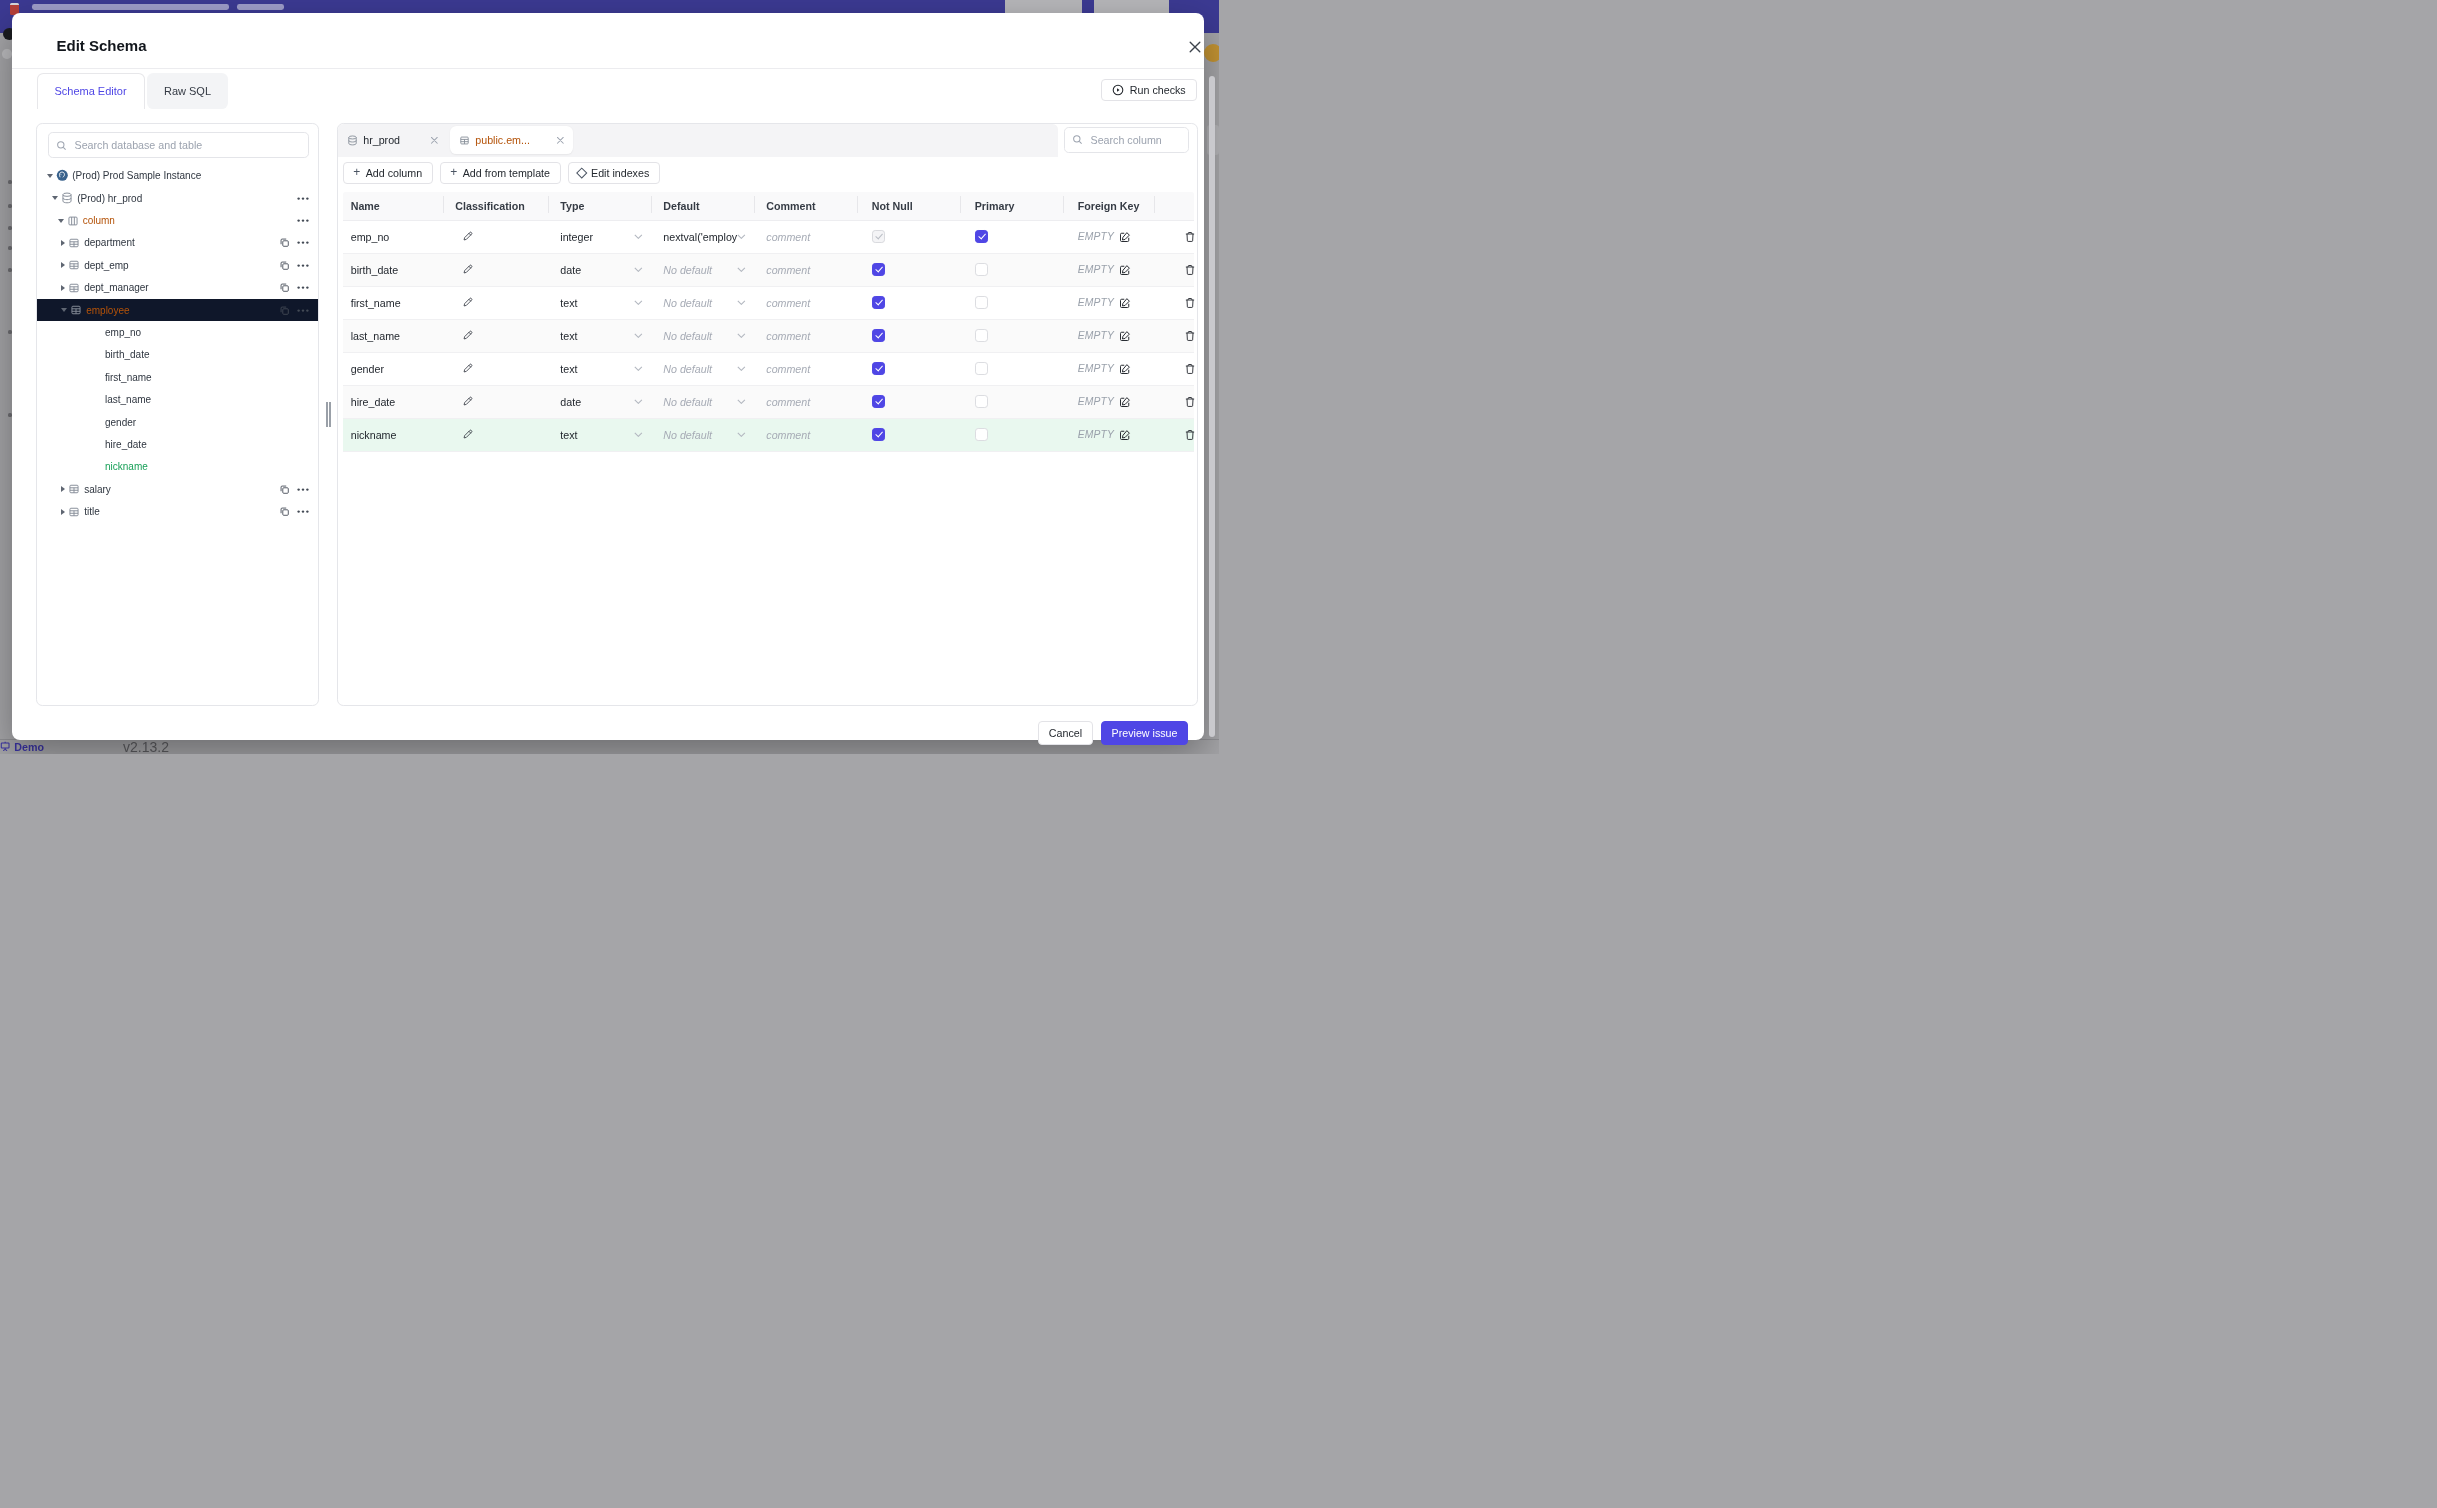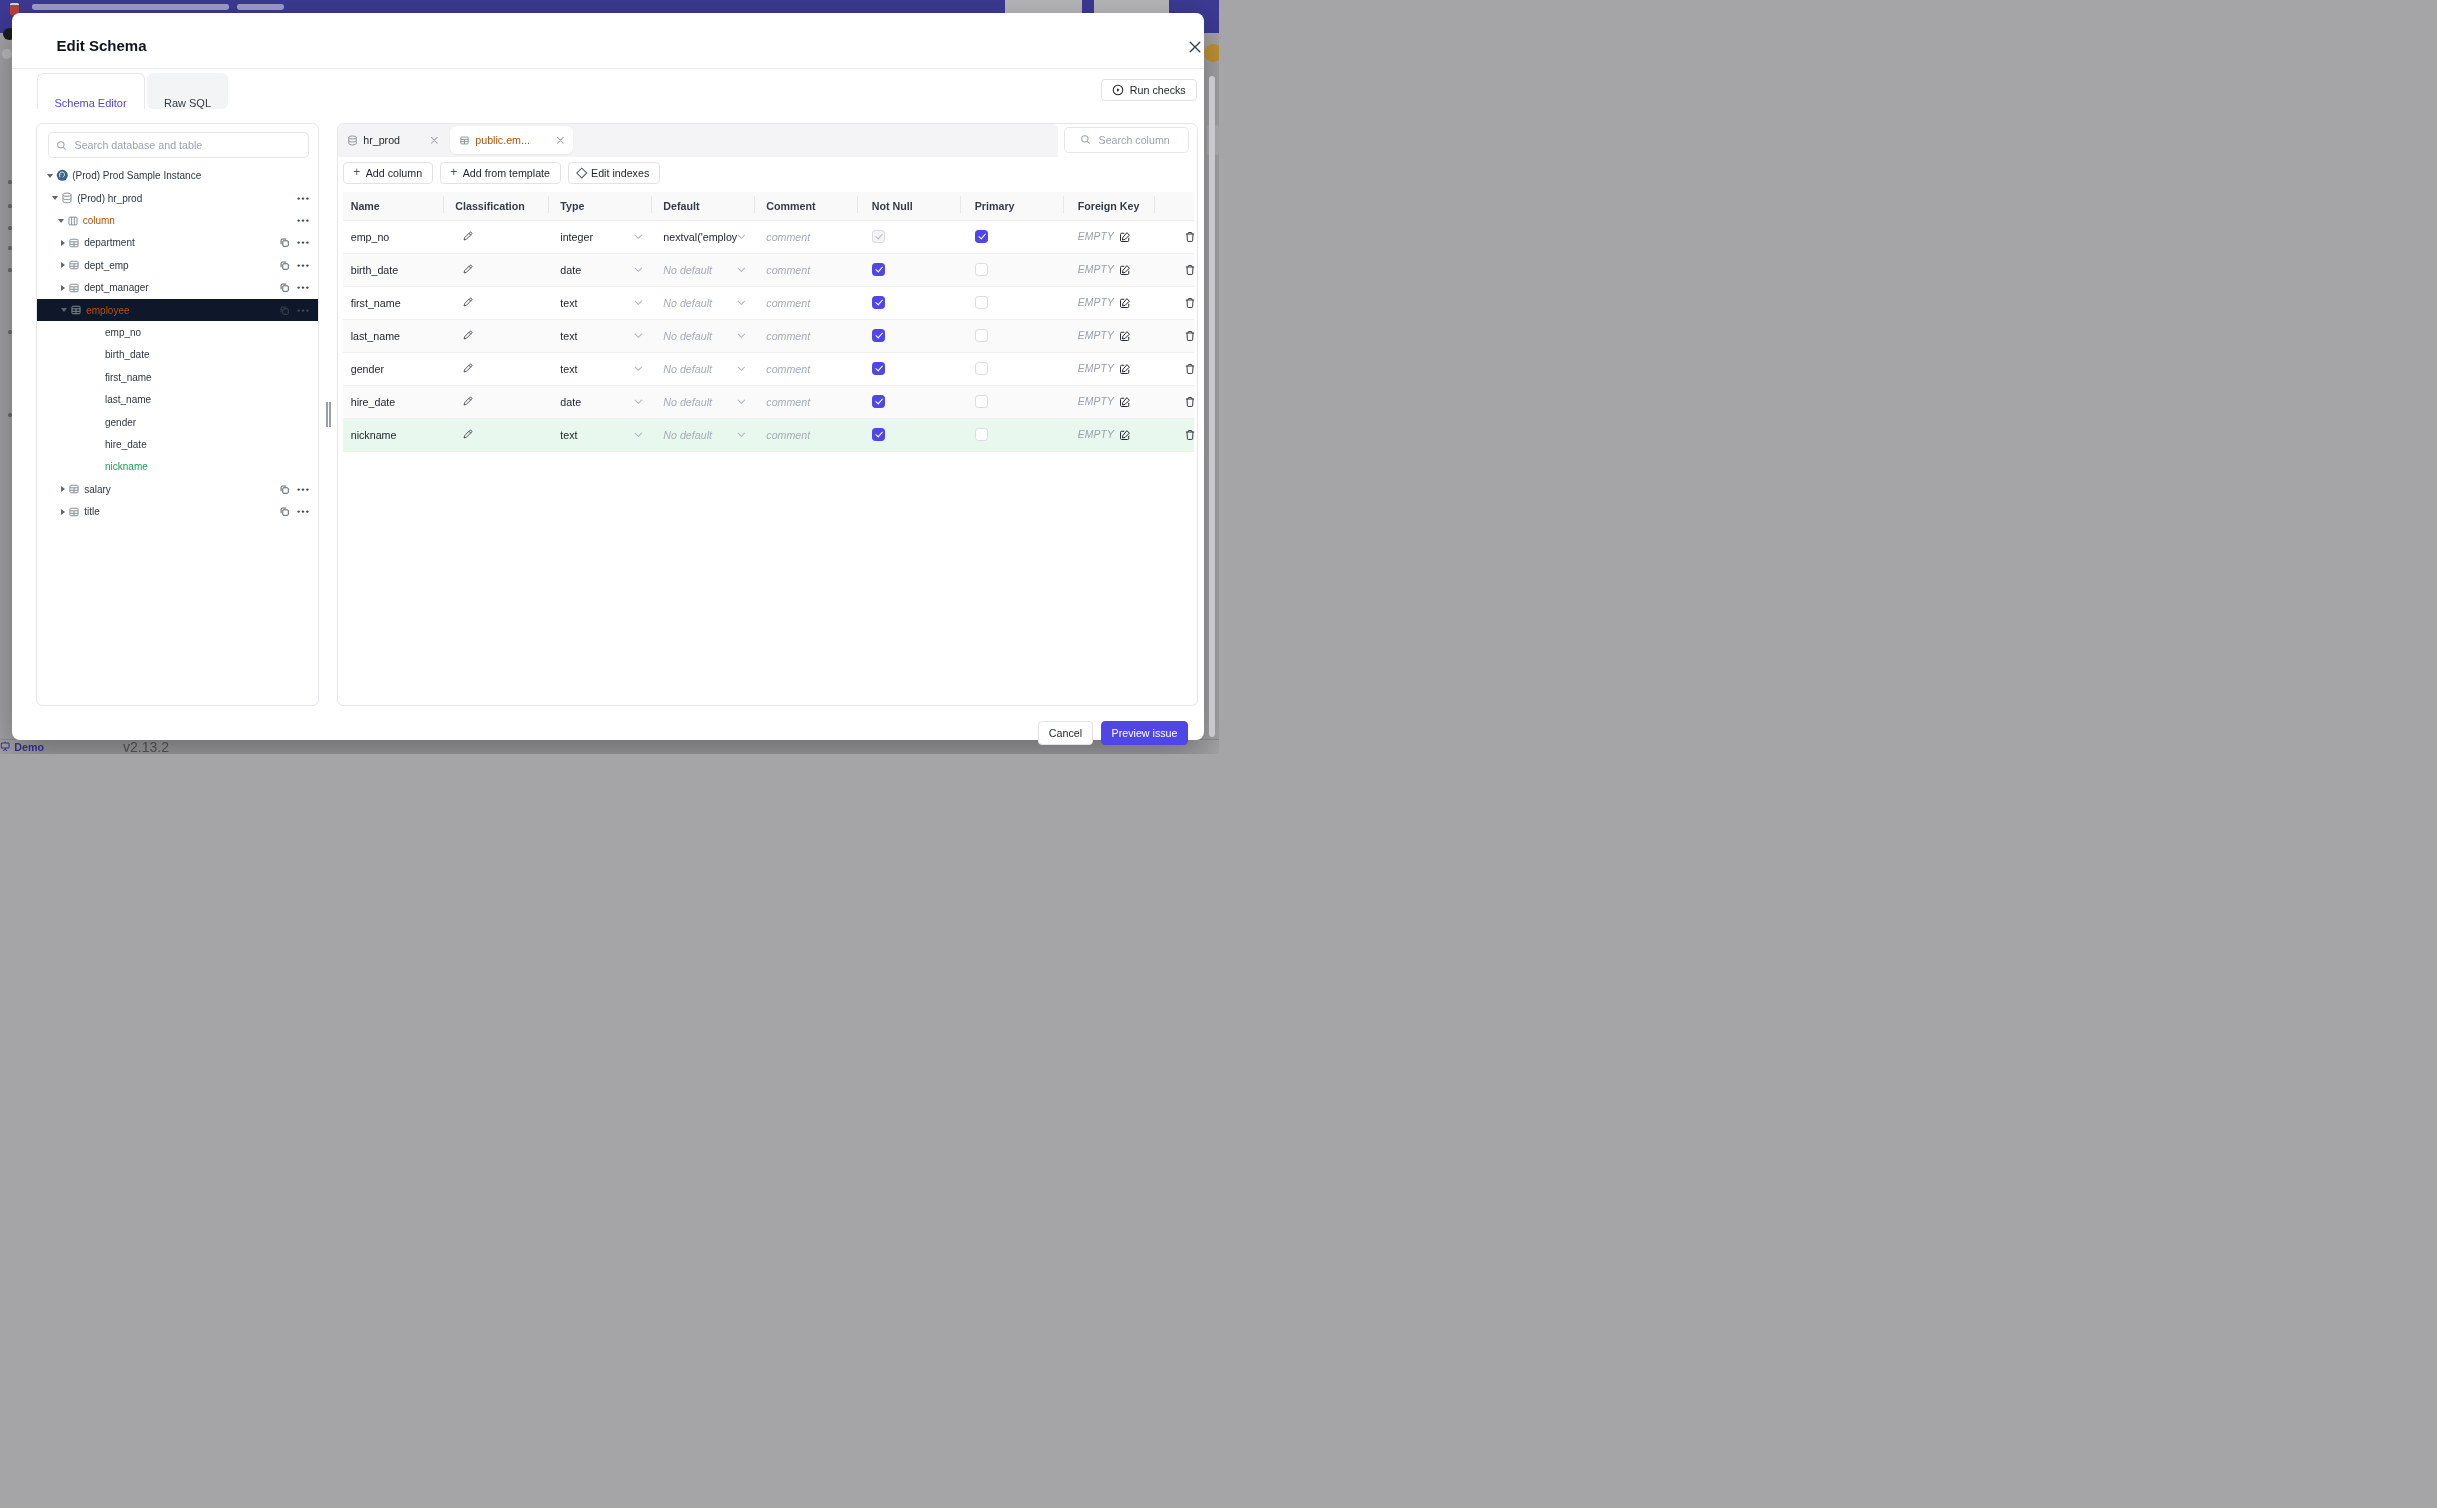--- a/index.html
+++ b/index.html
@@ -22,21 +22,21 @@
   .bd-footline{position:absolute;left:0;top:739px;width:100%;height:0.8px;background:#909094;}
   .bd-footer{position:absolute;left:0;top:740px;width:100%;height:14px;display:flex;align-items:center;}
   .bd-demo{display:flex;align-items:flex-start;gap:4px;margin-left:0;color:#3a33a3;font-size:10.7px;font-weight:700;}
   .bd-version{margin-left:79px;color:#5c5c60;font-size:14px;}
   
   .modal{position:absolute;left:12px;top:12.6px;width:1192px;height:727px;background:#fff;border-radius:8px;
          box-shadow:0 14px 39px rgba(0,0,0,.35);}
   .m-title{position:absolute;left:24.5px;top:24px;font-size:15px;font-weight:700;color:#12161c;margin-left:20px;}
   .m-close{position:absolute;left:1175px;top:26px;width:16px;height:16px;color:#3d434c;cursor:pointer;}
   .m-divider{position:absolute;left:0;top:55px;width:100%;height:0.8px;background:#ececef;}
-  .tab{position:absolute;top:60px;height:36px;display:flex;align-items:flex-end;justify-content:center;font-size:11px;border-radius:6.3px 6.3px 0 0;box-sizing:border-box;cursor:pointer;}
+  .tab{position:absolute;top:60px;height:36px;display:flex;align-items:center;justify-content:center;font-size:11px;border-radius:6.3px 6.3px 0 0;box-sizing:border-box;cursor:pointer;}
   .tab.active{left:24.5px;width:108px;background:#fff;border:0.8px solid #e7e7ea;border-bottom:none;color:#4f46e5;}
   .tab.idle{left:135px;width:81px;background:#f3f4f6;border-radius:6.3px;color:#343a44;}
   .btn{display:inline-flex;align-items:center;justify-content:center;gap:5.5px;background:#fff;border:0.8px solid #e3e3e7;border-radius:4px;
        font-size:10.7px;color:#24292f;box-sizing:border-box;cursor:pointer;}
   .run-checks{position:absolute;left:1089px;top:66px;width:96px;height:22px;}
   
   .panel{position:absolute;background:#fff;border:0.8px solid #e5e6ea;border-radius:6.3px;box-sizing:border-box;}
   .sidebar{left:24px;top:110px;width:283px;height:583px;}
   .mainp{left:325px;top:110px;width:861px;height:583px;overflow:hidden;}
   .s-search{position:absolute;left:11px;top:8.7px;width:261px;height:26px;border:0.8px solid #e4e5e9;border-radius:4.7px;box-sizing:border-box;
@@ -57,21 +57,21 @@
   .ticon{color:#868d98;display:inline-flex;}
   .rowtools{display:flex;align-items:center;gap:7px;margin-right:9.5px;color:#434a55;}
   
   .chiprow{position:absolute;left:0;top:0;width:100%;height:33px;display:flex;}
   .strip{flex:1;background:#f4f4f6;border-radius:5.5px 5.5px 0 0;display:flex;align-items:center;}
   .chip{display:flex;align-items:center;gap:5.5px;font-size:10.7px;color:#23282f;padding:0 8.7px;height:28px;box-sizing:border-box;cursor:pointer;}
   .chip .cx{color:#9ca3af;display:inline-flex;}
   .chip.active{background:#fff;border-radius:6.3px;margin:0 3.2px;height:28px;box-shadow:0 0.8px 1.6px rgba(0,0,0,.06);}
   .chip.active .clabel{color:#b45309;}
   .c-search{width:125px;height:26px;border:0.8px solid #e4e5e9;border-radius:4.7px;box-sizing:border-box;display:flex;align-items:center;gap:5.5px;
-            padding:0 15px;margin:3.2px 8px 0 6.3px;background:#fff;}
+            padding:0 7px;margin:3.2px 8px 0 6.3px;background:#fff;}
   .toolrow{position:absolute;left:4.7px;top:38px;display:flex;gap:7px;}
   .toolrow .btn{height:22px;padding:0 9.5px;}
   .plus{font-size:12px;color:#4b5563;line-height:1;margin-top:-0.8px;}
   .diamond{width:5.5px;height:5.5px;border:1px solid #4b5563;transform:rotate(45deg);display:inline-block;}
   
   .ctable{position:absolute;left:4.7px;top:68px;width:851px;}
   .grid{display:grid;grid-template-columns:100px 105px 103px 103px 103px 103px 103px 91px 1fr;}
   .thead{background:#f9f9fa;height:28px;border-bottom:0.8px solid #ededf0;border-radius:2.4px 2.4px 0 0;}
   .hcell{display:flex;align-items:center;font-size:10.7px;font-weight:700;color:#363c45;padding-left:12.6px;position:relative;}
   .hcell:first-child{padding-left:8px;}

